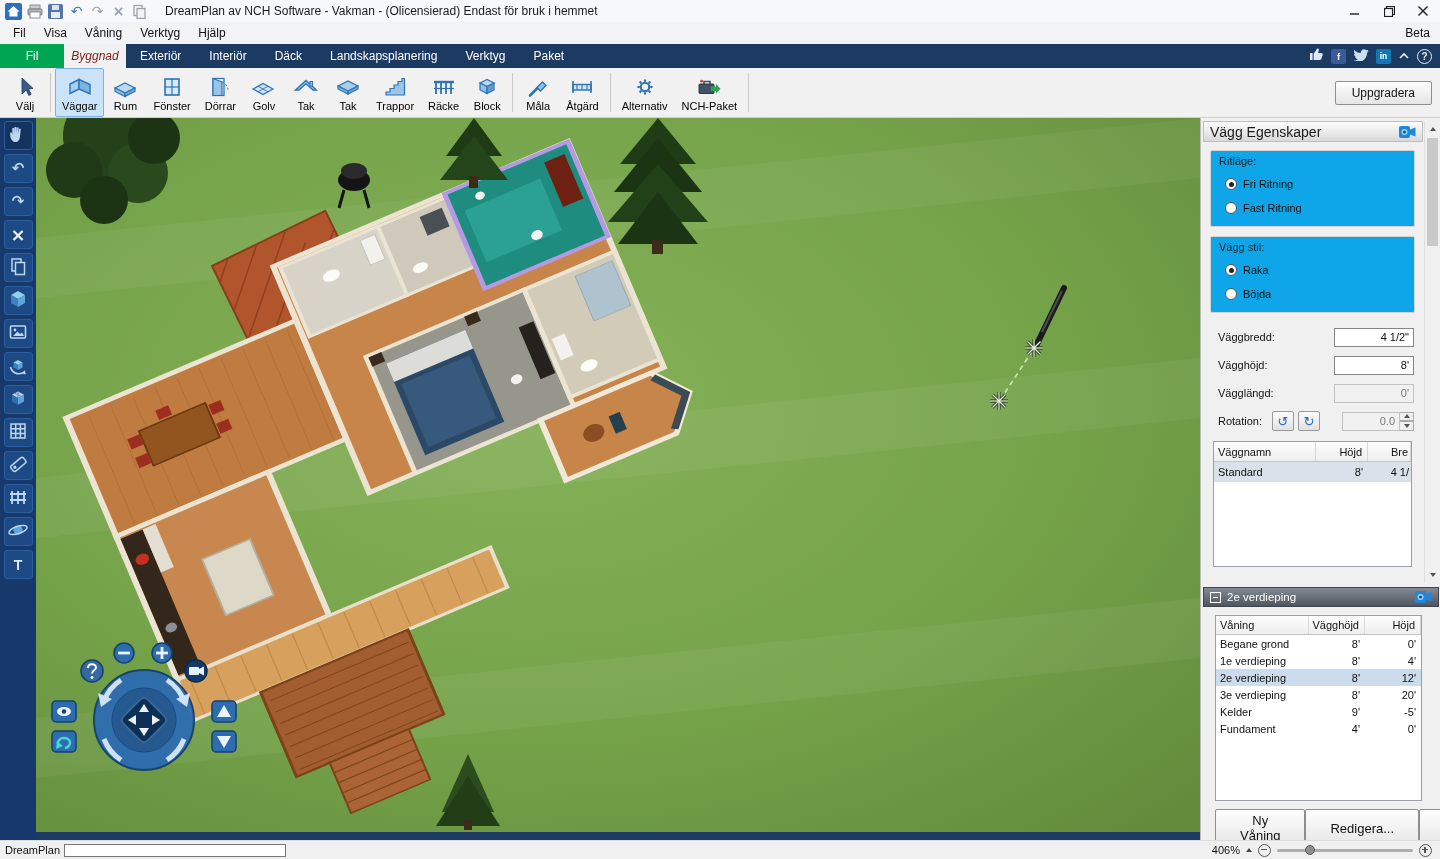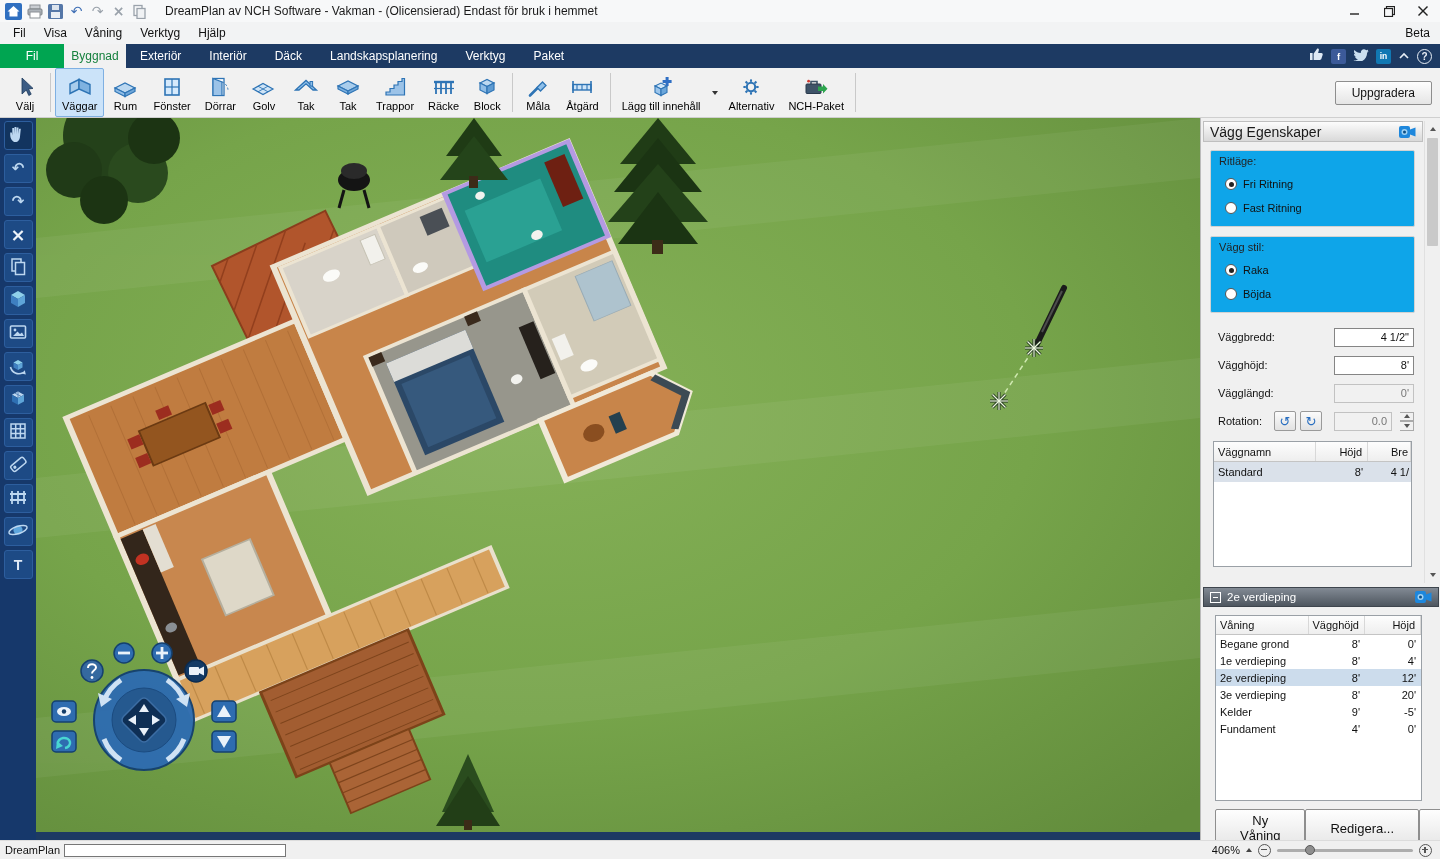--- a/index.html
+++ b/index.html
@@ -20,21 +20,21 @@
 
   
   .menubar{position:absolute;top:22px;left:0;width:1440px;height:22px;background:#f2f3f4;display:flex;align-items:center;padding-left:4px;}
   .menu-item{font-size:12px;color:#111;padding:0 9px;line-height:22px;}
   .beta{margin-left:auto;margin-right:10px;font-size:12px;color:#111;}
 
   
   .tabbar{position:absolute;top:44px;left:0;width:1440px;height:24px;background:#1d3a63;display:flex;align-items:stretch;}
   .tab{color:#fff;font-size:12px;display:flex;align-items:center;padding:0 14px;}
   .tab-fil{width:64px;background:#00a551;color:#fff;justify-content:center;padding:0;}
-  .tab.active{background:#f1f1f1;color:#15803d;width:62px;justify-content:center;padding:0;}
+  .tab.active{background:#f1f1f1;color:#7f1d1d;width:62px;justify-content:center;padding:0;font-style:italic;}
   .tab-right{margin-left:auto;display:flex;align-items:center;gap:7px;margin-right:8px;}
   .badge{width:15px;height:15px;border-radius:2px;color:#fff;font-size:9.5px;font-weight:bold;display:flex;align-items:center;justify-content:center;}
   .fb{background:#3c5a99;}
   .li{background:#1178b3;font-size:8.5px;}
   .help-badge{width:15px;height:15px;border:1.4px solid #e8eef6;border-radius:50%;color:#e8eef6;font-size:10px;font-weight:bold;display:flex;align-items:center;justify-content:center;background:transparent;}
 
   
   .toolbar{position:absolute;top:68px;left:0;width:1440px;height:50px;background:#f1f1f1;border-bottom:1px solid #cfcfcf;display:flex;align-items:stretch;padding-left:4px;}
   .tool{display:flex;flex-direction:column;align-items:center;justify-content:center;padding:2px 7px;min-width:42px;}
   .tool .ic{height:26px;display:flex;align-items:flex-end;justify-content:center;}
@@ -68,21 +68,21 @@
   .group .glabel{margin-bottom:5px;color:#222;}
   .radio-row{display:flex;align-items:center;gap:6px;height:24px;margin-left:6px;}
   .radio{width:12px;height:12px;border:1px solid #555;border-radius:50%;background:#fff;position:relative;flex-shrink:0;}
   .radio.checked::after{content:"";position:absolute;left:2.5px;top:2.5px;width:5px;height:5px;background:#222;border-radius:50%;}
   .field-row{display:flex;align-items:center;height:28px;padding:0 10px 0 17px;}
   .field-row .flabel{flex:1;}
   .finput{width:80px;height:19px;border:1px solid #858585;background:#fff;font-size:11px;text-align:right;padding-right:4px;color:#111;}
   .finput.dis{background:#f1f1f1;border-color:#c2c2c2;color:#777;}
   .rot-btn{width:22px;height:20px;background:linear-gradient(#fbfbfb,#e2e2e2);border:1px solid #9a9a9a;border-radius:2px;display:flex;align-items:center;justify-content:center;margin-right:4px;}
   .rot-btn span{color:#2a6fc0;font-size:13px;line-height:1;}
-  .spinbox{display:flex;margin-left:8px;gap:8px;}
+  .spinbox{display:flex;margin-left:18px;}
   .spinbox input{width:58px;}
   .spin-col{display:flex;flex-direction:column;width:14px;height:19px;}
   .spin{flex:1;border:1px solid #aaa;border-left:none;background:#f0f0f0;display:flex;align-items:center;justify-content:center;}
   .tri-u{width:0;height:0;border-left:3px solid transparent;border-right:3px solid transparent;border-bottom:4px solid #555;}
   .tri-d{width:0;height:0;border-left:3px solid transparent;border-right:3px solid transparent;border-top:4px solid #555;}
   .wtable{margin:6px 12px 0 12px;height:126px;background:#fff;border:1px solid #9aa0a6;overflow:hidden;}
   .trow{display:flex;height:20px;align-items:center;}
   .thead{background:linear-gradient(#fdfdfd,#eee);border-bottom:1px solid #c4c4c4;}
   .thead .tc{border-right:1px solid #d8d8d8;height:100%;display:flex;align-items:center;}
   .tc1{width:102px;padding-left:4px;}
@@ -343,35 +343,20 @@
       <div class="ic">
           <svg class="ti" viewBox="0 0 26 24">
             <rect x="4" y="9.5" width="18" height="5.5" fill="#cfe5f8" stroke="#2e74b5" stroke-width="1.4"></rect>
             <path d="M8 9.5v5.5M13 9.5v5.5M18 9.5v5.5" stroke="#2e74b5" stroke-width="1.1"></path>
             <path d="M4 6v12M22 6v12" stroke="#2e74b5" stroke-width="1.6"></path>
           </svg>
         </div>
       <div class="lbl">Åtgärd</div>
     </div>
     <div class="sep"></div>
-    <div class="dd-wrap">
-      <div class="tool">
-        <div class="ic">
-            <svg class="ti" viewBox="0 0 26 24">
-              <polygon points="7,11 13,8 19,11 13,14" fill="#cfe5f8" stroke="#2e74b5" stroke-width="1.1"></polygon>
-              <polygon points="7,11 7,17.5 13,20.5 13,14" fill="#9cc6ec" stroke="#2e74b5" stroke-width="1.1"></polygon>
-              <polygon points="19,11 19,17.5 13,20.5 13,14" fill="#6ba6da" stroke="#2e74b5" stroke-width="1.1"></polygon>
-              <rect x="17.6" y="2" width="3" height="9" fill="#2f6fc4"></rect>
-              <rect x="14.6" y="5" width="9" height="3" fill="#2f6fc4"></rect>
-            </svg>
-          </div>
-        <div class="lbl">Lägg till innehåll</div>
-      </div>
-      <span class="dd"></span>
-    </div>
     <div class="tool">
       <div class="ic">
           <svg class="ti" viewBox="0 0 26 24">
             <circle cx="13" cy="12" r="4.2" fill="none" stroke="#2e74b5" stroke-width="2.1"></circle>
             <g stroke="#2e74b5" stroke-width="2.1">
               <line x1="18.2" y1="12" x2="20.6" y2="12"></line>
               <line x1="16.7" y1="8.3" x2="18.4" y2="6.6"></line>
               <line x1="13" y1="6.8" x2="13" y2="4.4"></line>
               <line x1="9.3" y1="8.3" x2="7.6" y2="6.6"></line>
               <line x1="7.8" y1="12" x2="5.4" y2="12"></line>

